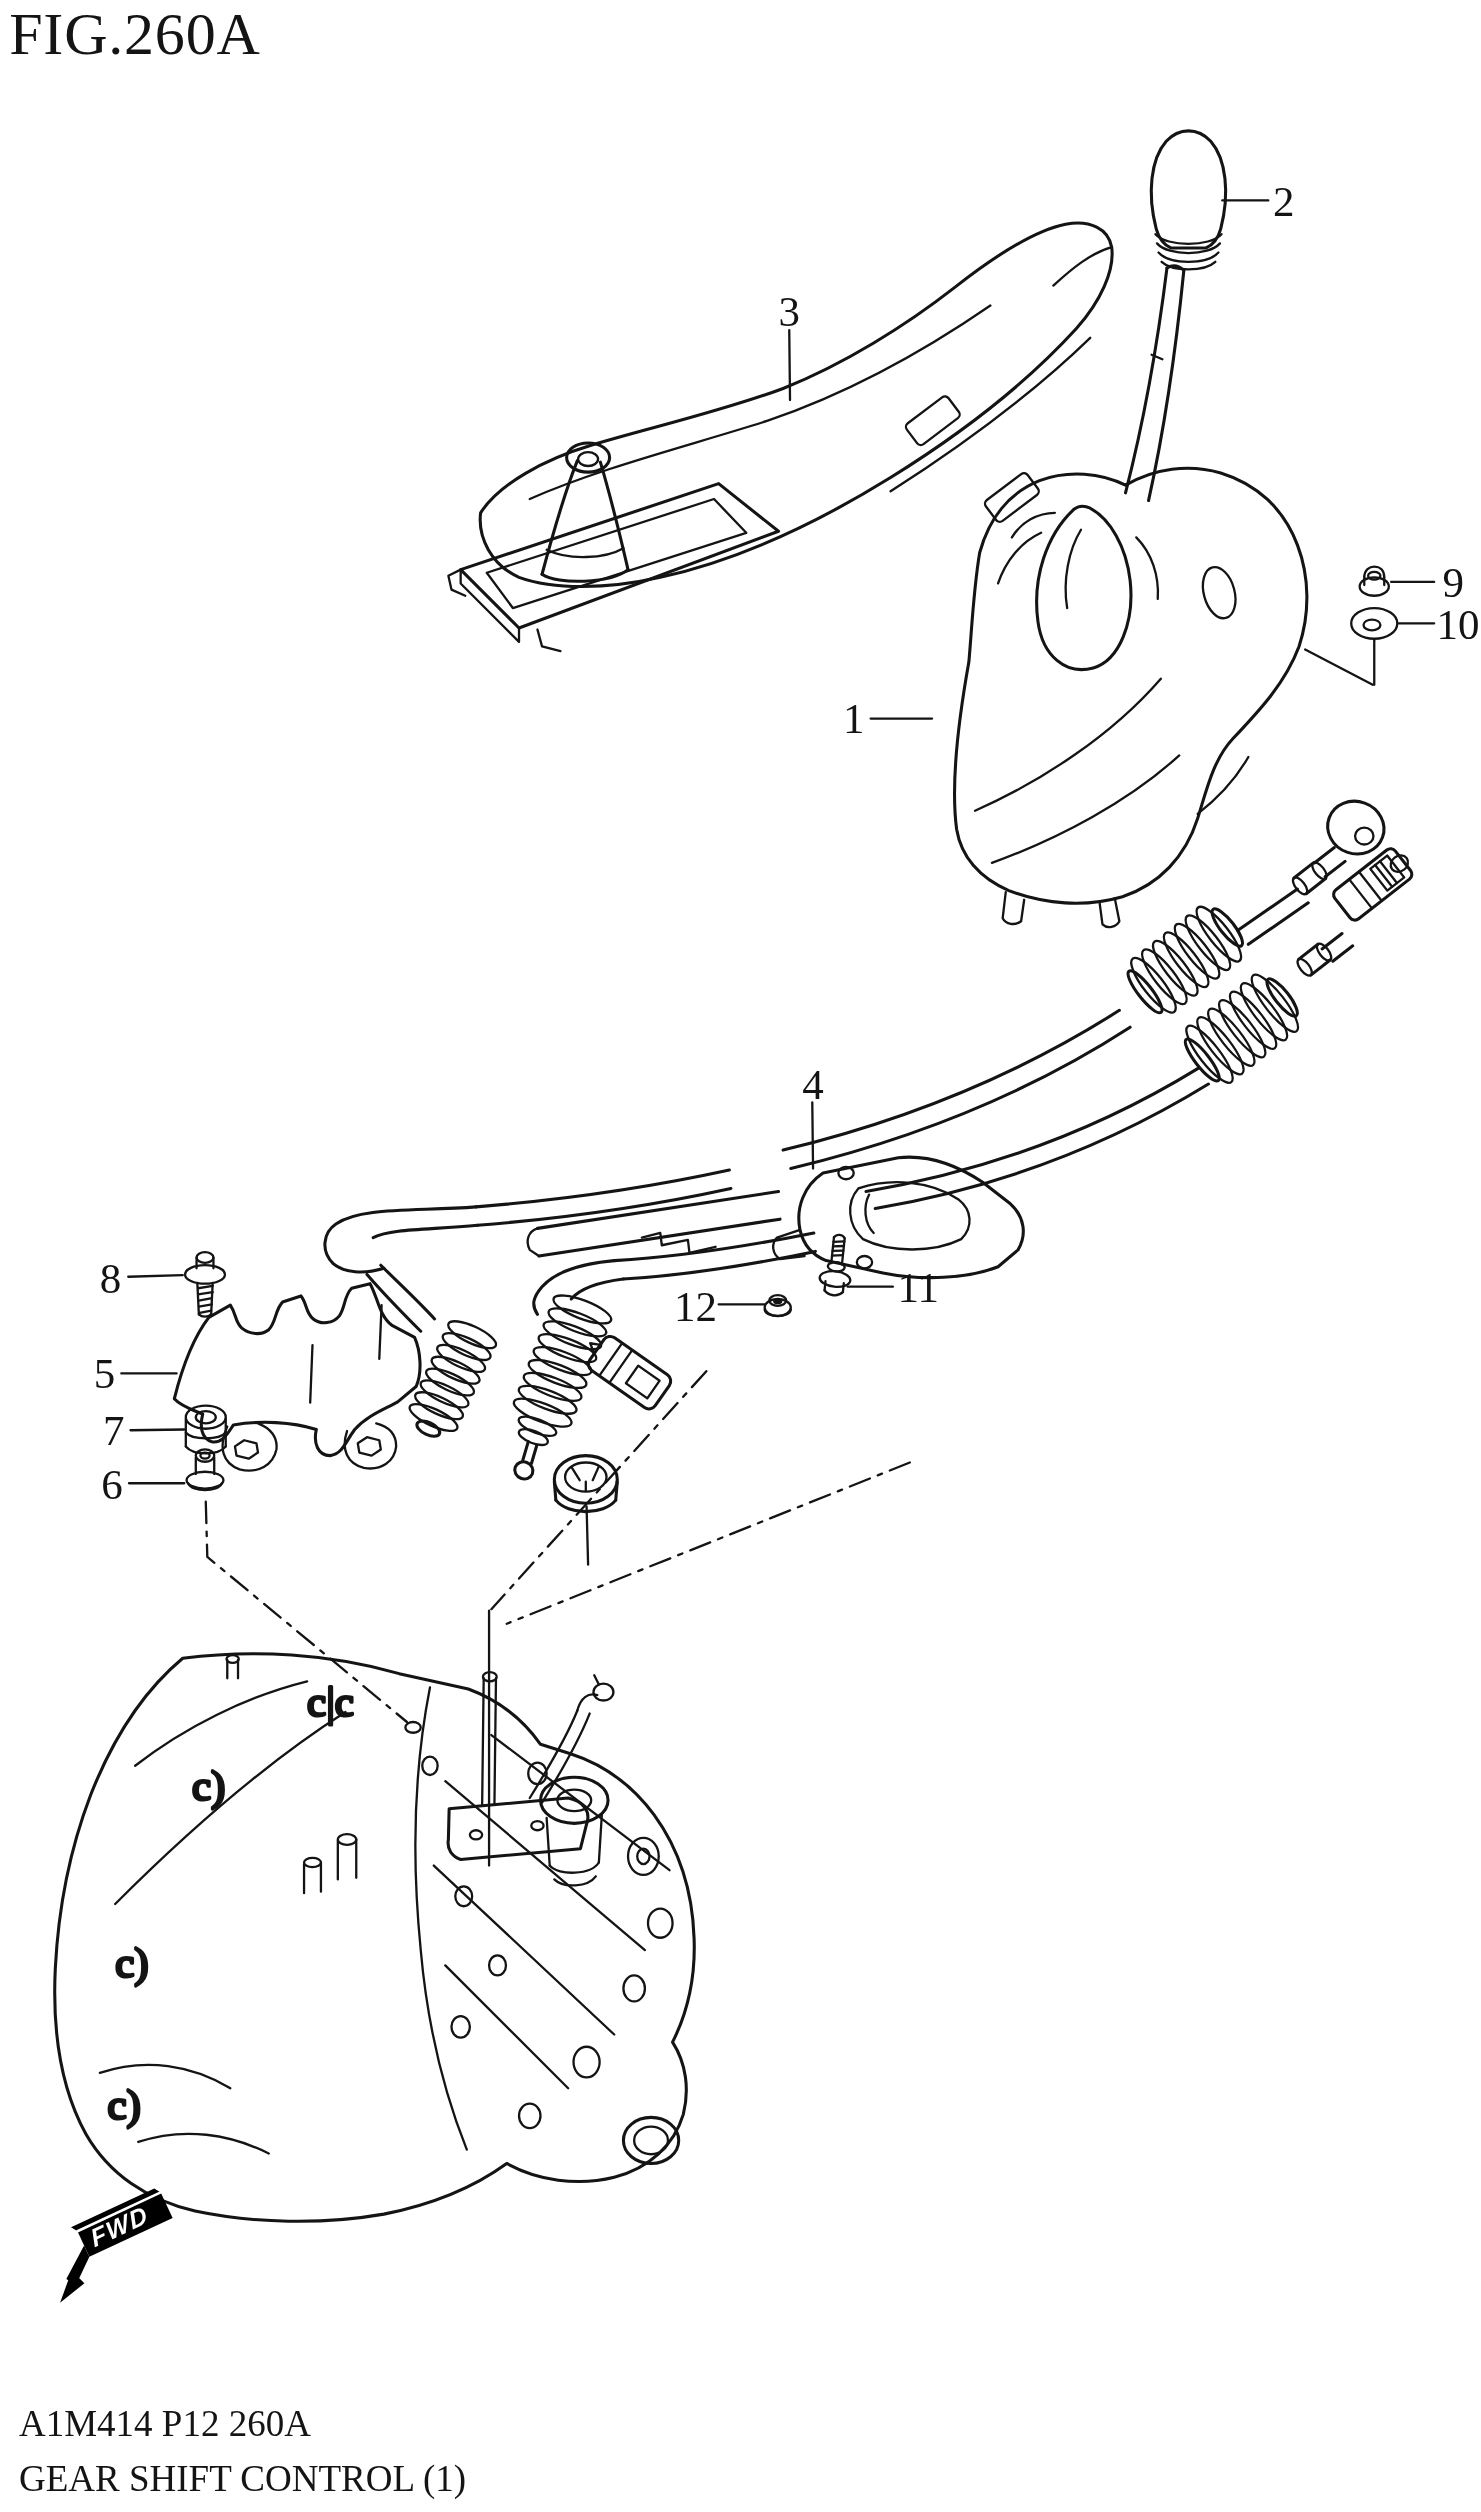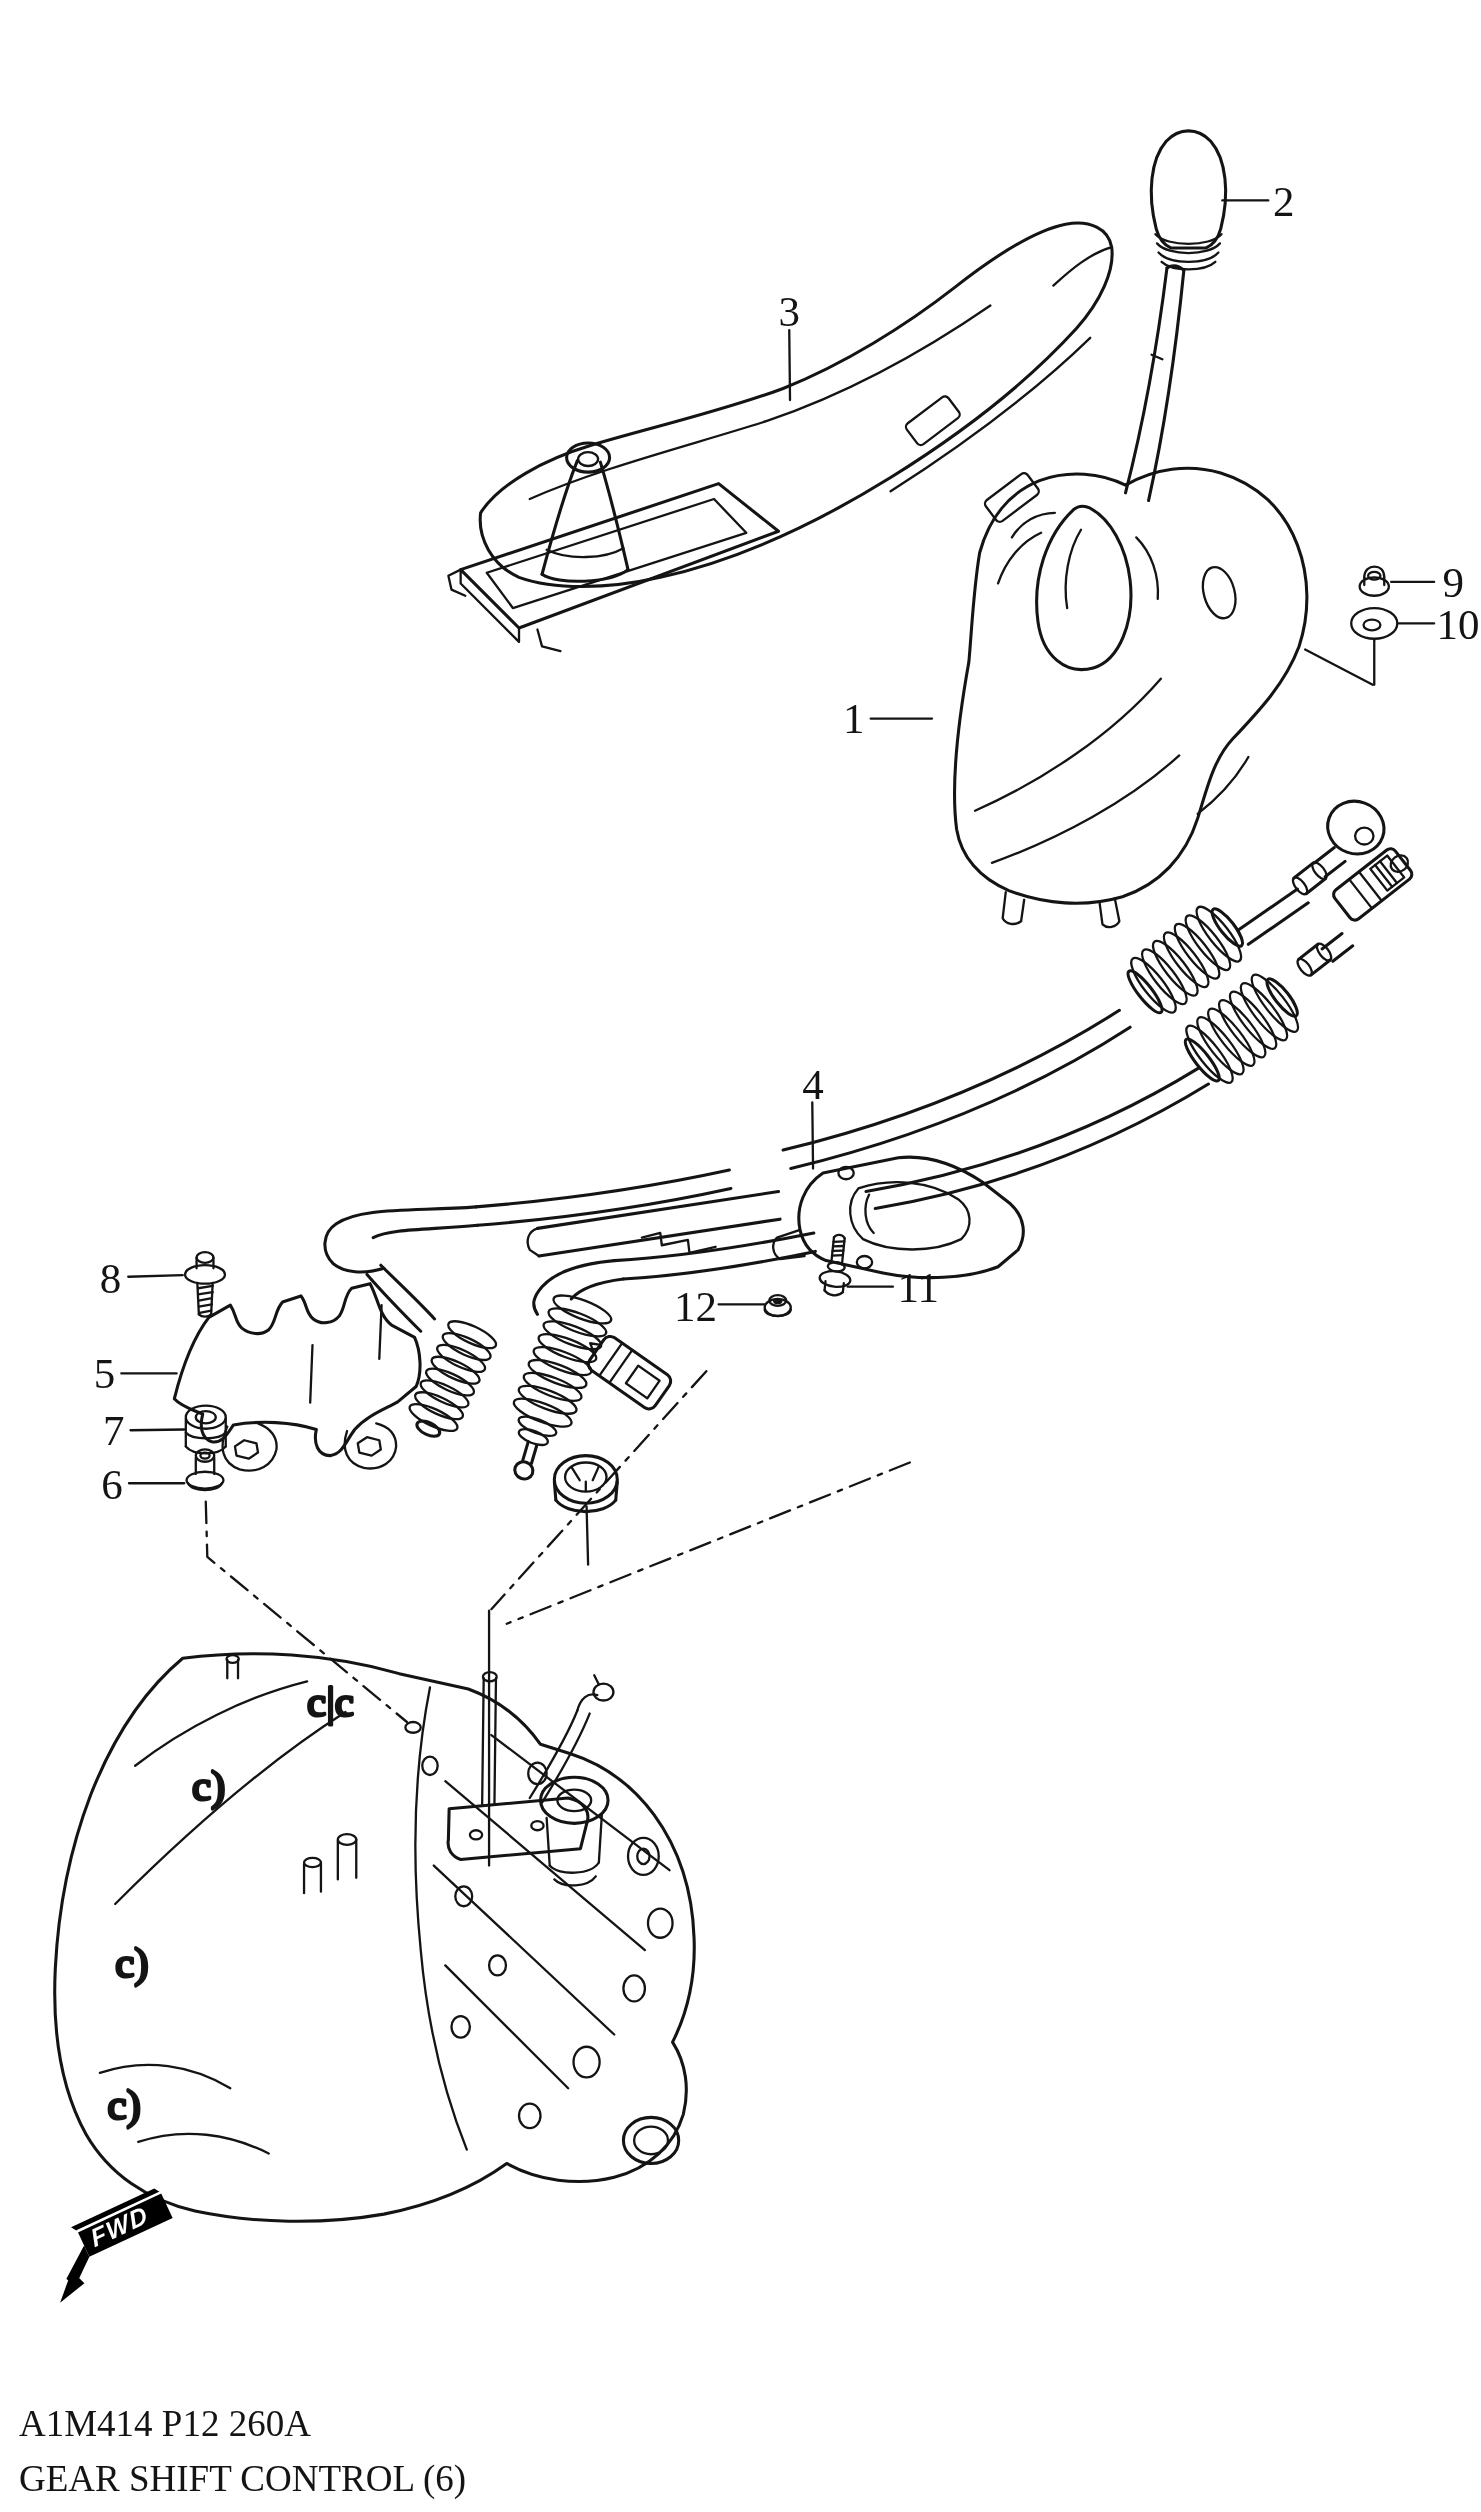--- a/index.html
+++ b/index.html
@@ -19,20 +19,21 @@
   .badge-fill{fill:var(--badge-fill,#000);stroke:none}
   .badge-txt{font-family:"Liberation Sans",sans-serif;font-weight:bold;font-style:italic;
              font-size:48px;fill:var(--badge-text,#fff);letter-spacing:3px}
   .wline{stroke:#fff;stroke-width:5;fill:none;stroke-linecap:round}
 </style>
 </head>
 <body>
 
 <div class="page">
 
+  <div class="title">FIG.260A</div>
 
   <svg class="art" width="1481" height="2512" viewBox="0 0 1929 3272">
 
     <g class="ln">
       <path d="M1506,298 C1494,252 1499,207 1519,184 C1536,166 1560,166 1577,184 C1597,207 1602,252 1590,298 C1587,309 1581,318 1571,323 L1525,323 C1515,318 1509,309 1506,298 Z"></path>
       <path class="thin" d="M1505,305 C1520,322 1576,322 1591,305"></path>
       <path class="thin" d="M1507,317 C1522,334 1574,334 1589,317"></path>
       <path class="thin" d="M1509,329 C1524,345 1572,345 1587,329"></path>
       <path class="thin" d="M1513,341 C1527,354 1569,354 1583,341"></path>
     </g>
@@ -356,15 +357,15 @@
       <polygon class="badge-fill" points="22,-56 198,-56 206,-44 30,-44"></polygon>
       <polygon class="badge-fill" points="30,-44 206,-44 206,10 30,10"></polygon>
       <path class="wline" d="M30,-44 L206,-44"></path>
       <polygon class="badge-fill" points="30,-14 30,10 -16,48 -28,30"></polygon>
       <polygon class="badge-fill" points="-58,66 -12,20 0,52"></polygon>
       <text class="badge-txt" x="46" y="-2" transform="skewX(-6)">FWD</text>
     </g>
   </svg>
 
   <div class="footer code">A1M414 P12 260A</div>
-  <div class="footer caption">GEAR SHIFT CONTROL (6)</div>
+  <div class="footer caption">GEAR SHIFT CONTROL (1)</div>
 </div>
 
 
 </body></html>

